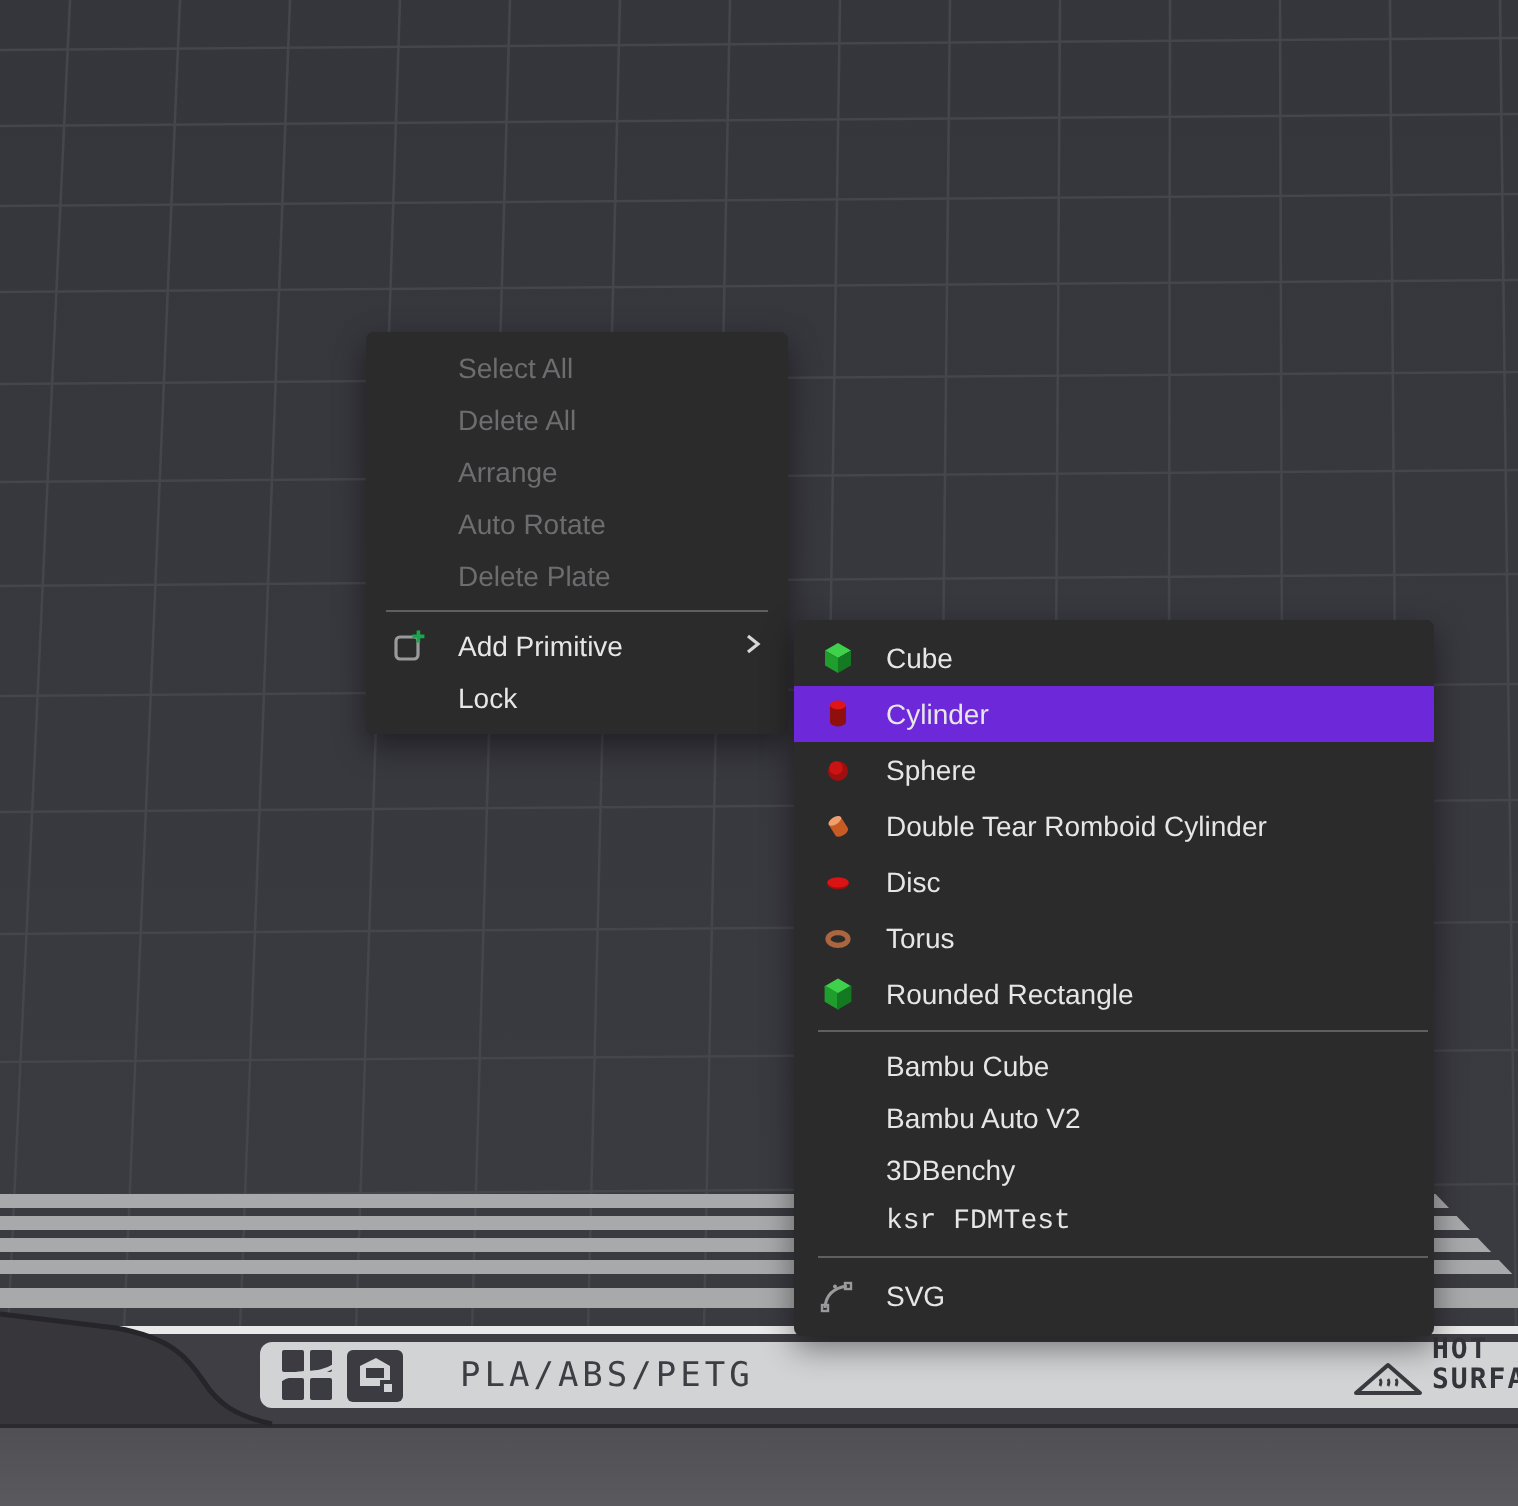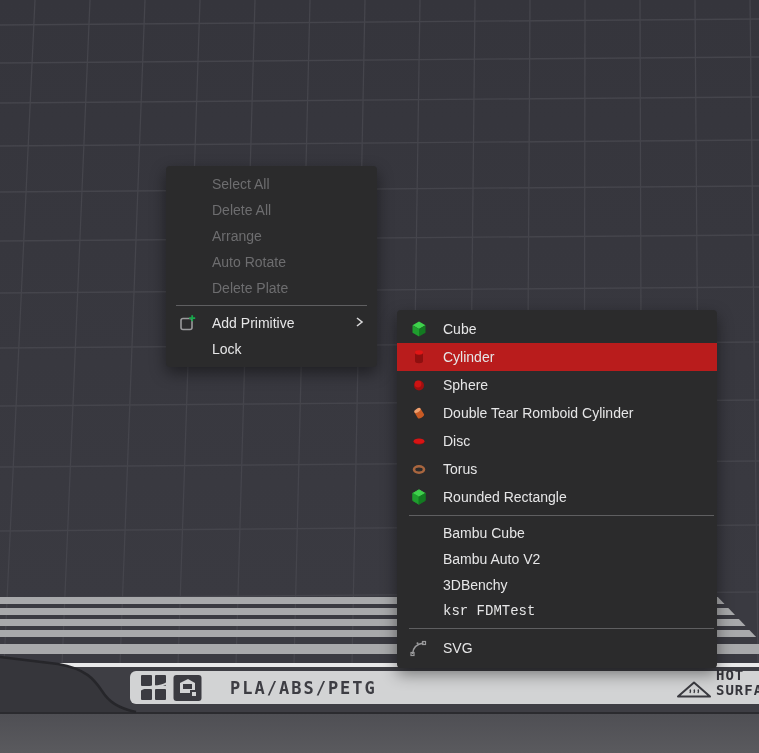--- a/index.html
+++ b/index.html
@@ -19,34 +19,34 @@
   .plate-front{position:absolute;left:0;top:667px;width:759px;height:45px;background:#3e3e44;}
   .plate-floor{position:absolute;left:0;top:712px;width:759px;height:41px;
     background:linear-gradient(#4f4f54,#5a5a5e);border-top:2px solid #2b2b2f;box-sizing:border-box;}
   #plate-corner-svg{position:absolute;left:0;top:655px;}
   
   .plate-strip{position:absolute;left:130px;top:671px;width:629px;height:33px;
     background:#d2d3d4;border-radius:6px 0 0 6px;display:flex;align-items:center;}
   .strip-logo{margin-left:10px;}
   .strip-logo + .strip-logo{margin-left:6px;}
   .plate-material{margin-left:28px;font-family:"DejaVu Sans Mono", monospace;
-    font-weight:bold;font-size:17px;letter-spacing:2px;color:#3d3d43;white-space:nowrap;}
+    font-weight:normal;font-size:17px;letter-spacing:2px;color:#3d3d43;white-space:nowrap;}
   .hot-warning{position:absolute;left:676px;top:668px;display:flex;align-items:flex-end;white-space:nowrap;}
   .hot-text{margin-left:4px;font-family:"DejaVu Sans Mono", monospace;font-weight:bold;
     font-size:14px;line-height:15px;letter-spacing:1px;color:#34343a;}
   
   .menu{position:absolute;background:#2b2b2c;border-radius:4px;
     box-shadow:0 6px 16px rgba(0,0,0,.45);padding:5px 0;font-size:14px;color:#e6e6e7;z-index:10;}
-  #main-menu{left:166px;top:166px;width:211px;}
+  #main-menu{left:183px;top:166px;width:211px;}
   #primitive-submenu{left:397px;top:310px;width:320px;}
   .menu-item{position:relative;display:flex;align-items:center;height:26px;padding:0 12px 0 46px;cursor:default;}
   #primitive-submenu .menu-item{height:28px;}
   #primitive-submenu .menu-item.tall{height:30px;text-align:center;}
   .menu-item.disabled{color:#6d6d6f;}
-  .menu-item.highlight{background:#b91c1c;}
+  .menu-item.highlight{background:#6d28d9;}
   .menu-sep{height:1px;background:#5f5f61;margin:4px 10px;}
   #primitive-submenu .menu-sep{margin:4px 3px 4px 12px;}
   .mi-icon{position:absolute;left:12px;top:50%;transform:translateY(-50%);width:20px;height:20px;
     display:flex;align-items:center;justify-content:center;}
   .chevron{margin-left:auto;}
 </style>
 </head>
 <body>
 
 <div id="screen">

